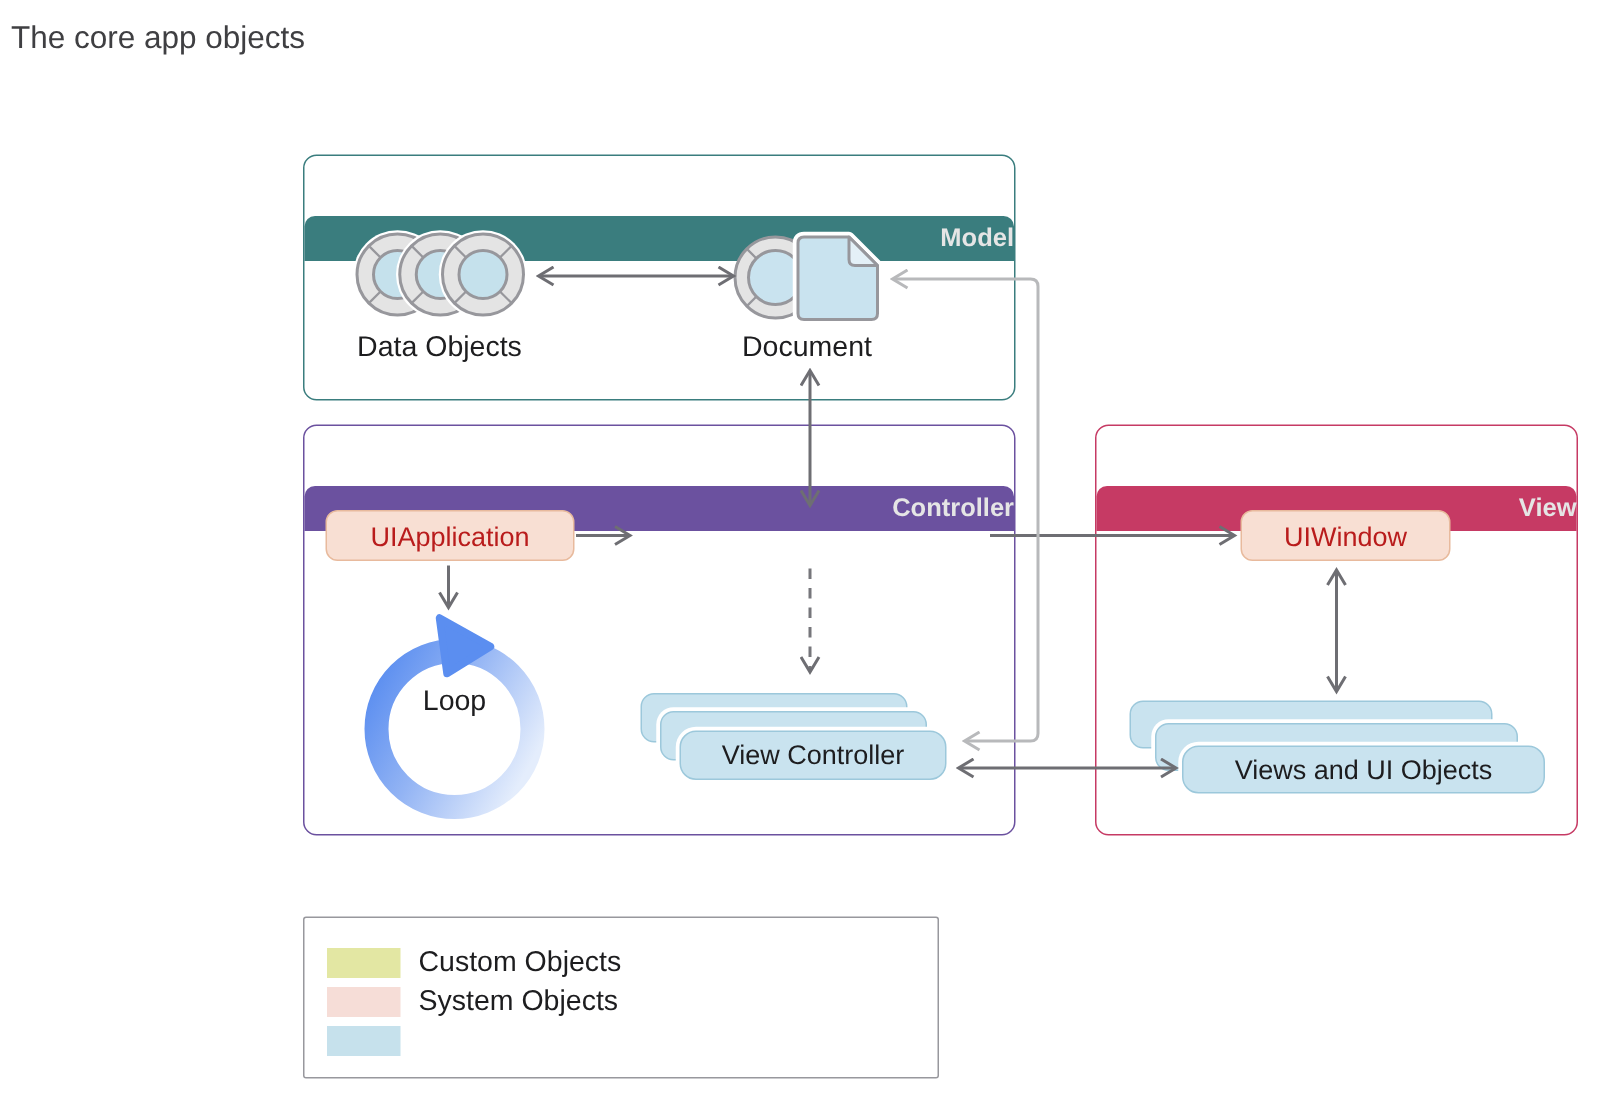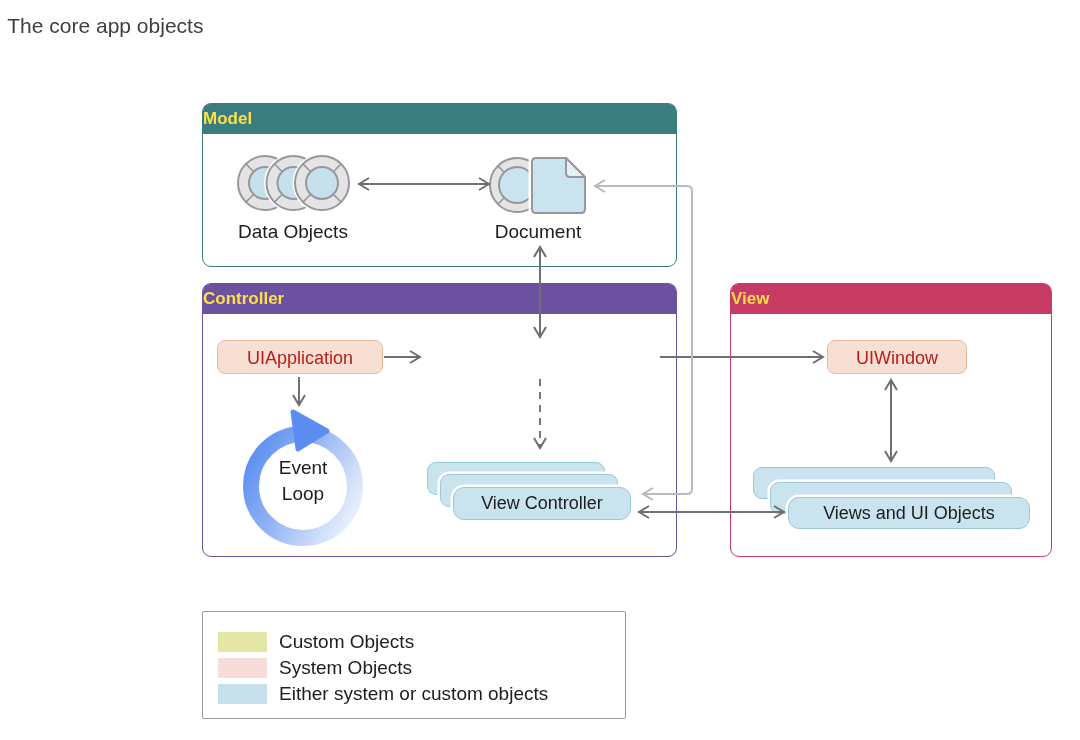--- a/index.html
+++ b/index.html
@@ -6,22 +6,22 @@
   #canvas{
     position:relative;width:1080px;height:740px;background:#ffffff;overflow:hidden;
     font-family:"Liberation Sans","DejaVu Sans",sans-serif;color:#1d1d1f;
   }
   .abs{position:absolute;}
   
   .caption{left:-4px;top:14px;font-size:21px;color:#3f3f42;white-space:nowrap;}
   
   .mvc-box{border-radius:9px;background:#ffffff;box-sizing:border-box;}
   .mvc-box .hd{
-    height:30px;line-height:30px;text-align:left;color:#fde047;
-    font-size:17px;font-weight:bold;border-radius:7px 7px 0 0;
+    height:30px;line-height:30px;text-align:right;color:#e5e5e5;
+    font-size:17px;font-weight:bold;border-radius:7px 7px 0 0;margin-top:40px;
   }
   .box-model{left:202px;top:103px;width:475px;height:164px;border:1.5px solid #3A7D7E;}
   .box-controller{left:202px;top:283px;width:475px;height:274px;border:1.5px solid #6B519F;}
   .box-view{left:730px;top:283px;width:322px;height:274px;border:1.5px solid #C63A64;}
   
   .chip{
     height:34px;line-height:34px;text-align:center;font-size:18px;border-radius:8px;
     box-sizing:border-box;color:#b91c1c;
   }
   .chip-system{background:#F8DFD3;border:1.5px solid #E8BA9D;}
@@ -105,21 +105,20 @@
       <linearGradient id="loopg" x1="0%" y1="15%" x2="100%" y2="70%">
         <stop offset="0" stop-color="#5B8EF0"></stop>
         <stop offset="0.45" stop-color="#93B4F4"></stop>
         <stop offset="1" stop-color="#E4EDFC"></stop>
       </linearGradient>
     </defs>
     <circle cx="66" cy="83" r="52" fill="none" stroke="url(#loopg)" stroke-width="16"></circle>
     <polygon points="56,9 61,46 90,28" fill="#5B8EF0" stroke="#5B8EF0" stroke-width="5" stroke-linejoin="round"></polygon>
   </svg>
   <div class="abs loop-text">
-    <div>Event</div>
     <div>Loop</div>
   </div>
 
   <div>
     <div class="abs card" style="left:427px;top:462px;width:178px;height:33px;"></div>
     <div class="abs card" style="left:440px;top:474px;width:178px;height:33px;"></div>
     <div class="abs card card-label" style="left:453px;top:487px;width:178px;height:33px;">View Controller</div>
   </div>
 
   <div class="abs mvc-box box-view">
@@ -138,21 +137,20 @@
     <div class="legend-row">
       <span class="legend-swatch" style="background-color: rgb(227, 231, 163);"></span>
       <span class="legend-label">Custom Objects</span>
     </div>
     <div class="legend-row">
       <span class="legend-swatch" style="background-color: rgb(246, 221, 215);"></span>
       <span class="legend-label">System Objects</span>
     </div>
     <div class="legend-row">
       <span class="legend-swatch" style="background-color: rgb(198, 225, 236);"></span>
-      <span class="legend-label">Either system or custom objects</span>
     </div>
   </div>
 
   <svg class="overlay" width="1080" height="740">
     <defs>
       <marker id="mD" markerWidth="14" markerHeight="14" refX="11" refY="7" orient="auto-start-reverse" markerUnits="userSpaceOnUse">
         <path d="M2,1 L12,7 L2,13" fill="none" stroke="#6e6e73" stroke-width="2"></path>
       </marker>
       <marker id="mL" markerWidth="14" markerHeight="14" refX="11" refY="7" orient="auto-start-reverse" markerUnits="userSpaceOnUse">
         <path d="M2,1 L12,7 L2,13" fill="none" stroke="#b8b9bb" stroke-width="2"></path>

